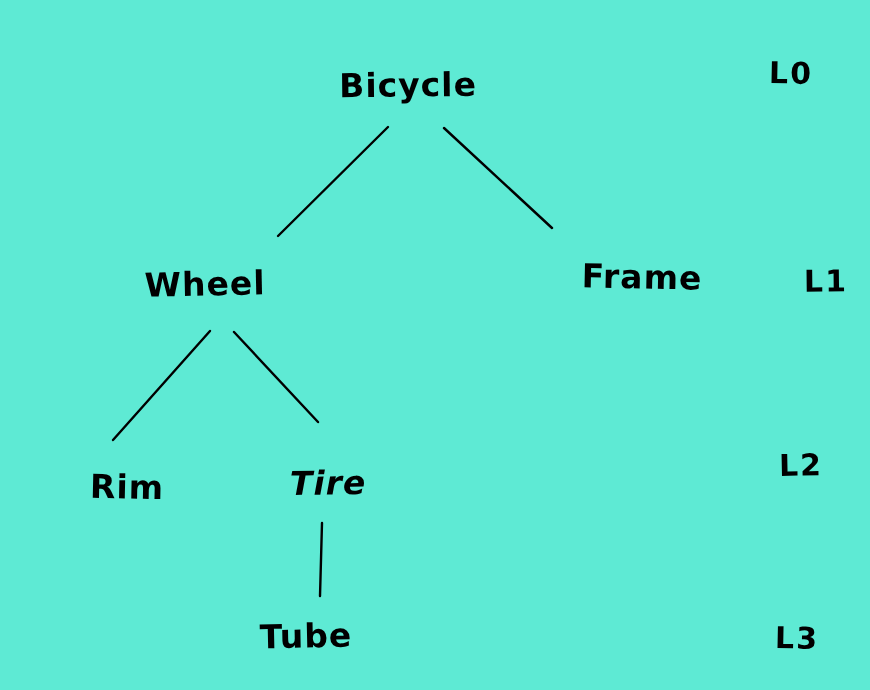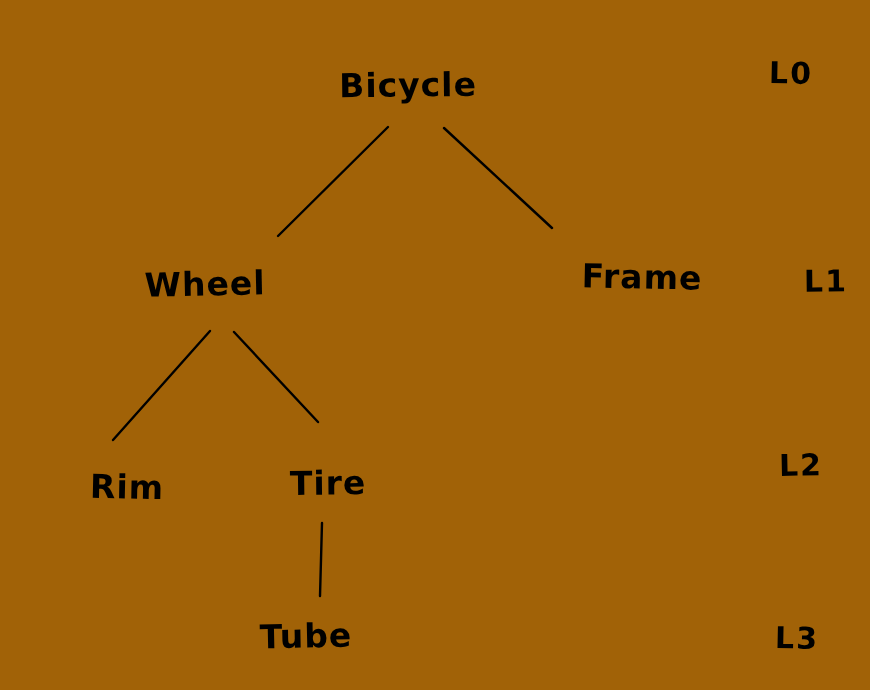--- a/index.html
+++ b/index.html
@@ -1,21 +1,21 @@
 <!DOCTYPE html>
 <html><head>
 <meta charset="utf-8">
 <style>
   * { margin: 0; padding: 0; box-sizing: border-box; }
   html, body { background: #ffffff; }
   .canvas {
     position: relative;
     width: 870px;
     height: 690px;
-    background: #a16207;
+    background: #5eead4;
     overflow: hidden;
     font-family: "DejaVu Sans", sans-serif;
   }
   .edges {
     position: absolute;
     left: 0; top: 0;
     width: 870px; height: 690px;
     pointer-events: none;
   }
   .edges line {
@@ -52,21 +52,21 @@
   </svg>
 
   <div class="node-label tilt-c" style="left:408px; top:85px;">Bicycle</div>
 
   <div class="node-label tilt-a" style="left:205px; top:284px;">Wheel</div>
 
   <div class="node-label tilt-b" style="left:642px; top:277px;">Frame</div>
 
   <div class="node-label tilt-b" style="left:127px; top:487px;">Rim</div>
 
-  <div class="node-label tilt-c" style="left:328px; top:483px;">Tire</div>
+  <div class="node-label tilt-c" style="left:328px; top:483px;font-style:italic;">Tire</div>
 
   <div class="node-label tilt-a" style="left:306px; top:636px;">Tube</div>
 
   <div class="level-label tilt-b" style="left:791px; top:73px;">L0</div>
 
   <div class="level-label tilt-c" style="left:826px; top:281px;">L1</div>
 
   <div class="level-label tilt-a" style="left:801px; top:465px;">L2</div>
 
   <div class="level-label tilt-b" style="left:797px; top:638px;">L3</div>

